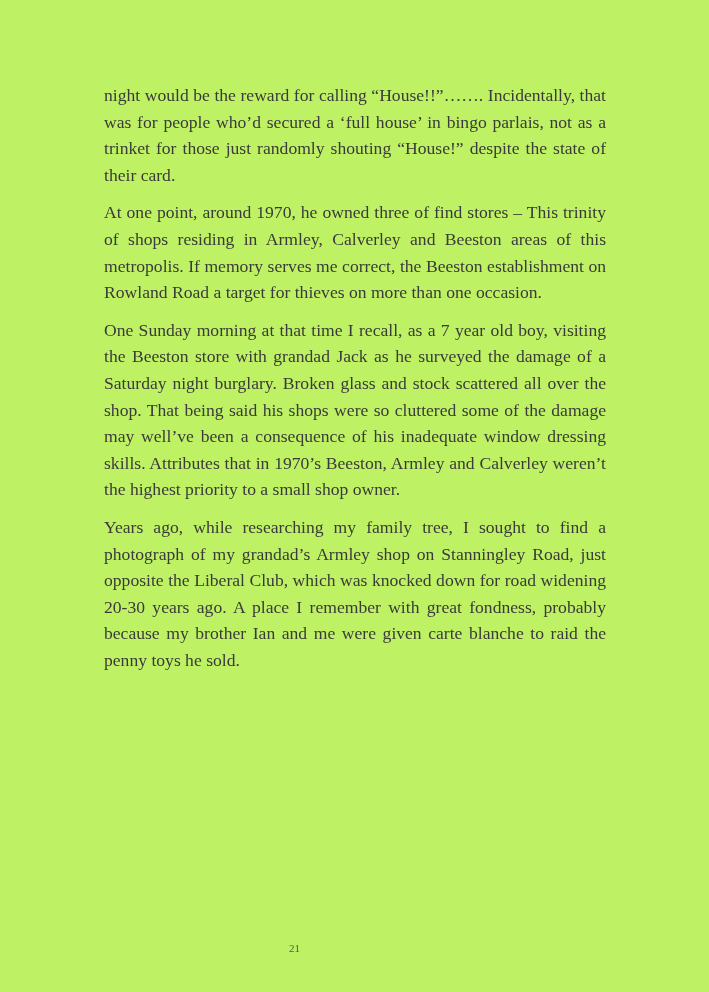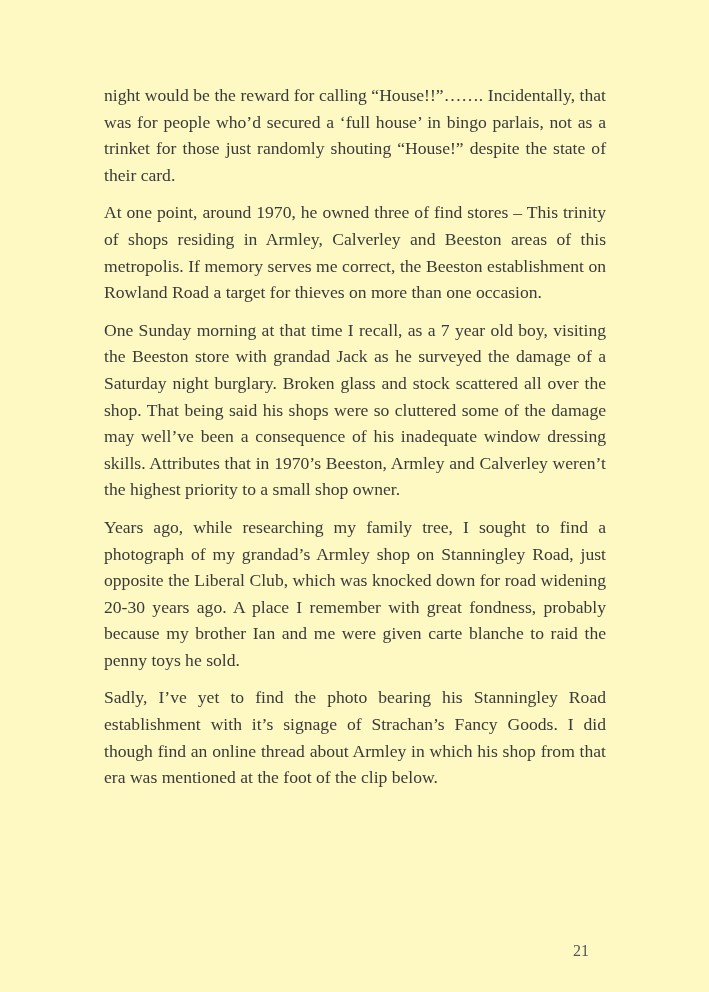--- a/index.html
+++ b/index.html
@@ -11,21 +11,21 @@
       width: 709px;
       height: 992px;
       position: relative;
       overflow: hidden;
     }
     .page {
       position: absolute;
       left: 0; top: 0;
       width: 709px;
       height: 992px;
-      background: #fef9c3;
+      background: #bef264;
     }
     .text-body {
       position: absolute;
       left: 104px;
       top: 82px;
       width: 502px;
       font-family: "Liberation Serif", serif;
       font-size: 17.6px;
       line-height: 26.6px;
       color: #3a3a3a;
@@ -34,31 +34,30 @@
     .text-body p {
       margin: 0 0 11px 0;
       text-align: justify;
       hyphens: none;
     }
     .page-number {
       position: absolute;
       left: 0;
       width: 589px;
       top: 942px;
-      text-align: right;
+      text-align: center;
       font-family: "Liberation Serif", serif;
-      font-size: 16px;
+      font-size: 11px;
       color: #555555;
     }
   </style>
 </head>
 <body>
 
 <div class="page">
   <div class="text-body">
     <p>night would be the reward for calling “House!!”……. Incidentally, that was for people who’d secured a ‘full house’ in bingo parlais, not as a trinket for those just randomly shouting “House!” despite the state of their card.</p>
     <p>At one point, around 1970, he owned three of find stores – This trinity of shops residing in Armley, Calverley and Beeston areas of this metropolis. If memory serves me correct, the Beeston establishment on Rowland Road a target for thieves on more than one occasion.</p>
     <p>One Sunday morning at that time I recall, as a 7 year old boy, visiting the Beeston store with grandad Jack as he surveyed the damage of a Saturday night burglary. Broken glass and stock scattered all over the shop. That being said his shops were so cluttered some of the damage may well’ve been a consequence of his inadequate window dressing skills. Attributes that in 1970’s Beeston, Armley and Calverley weren’t the highest priority to a small shop owner.</p>
     <p>Years ago, while researching my family tree, I sought to find a photograph of my grandad’s Armley shop on Stanningley Road, just opposite the Liberal Club, which was knocked down for road widening 20-30 years ago. A place I remember with great fondness, probably because my brother Ian and me were given carte blanche to raid the penny toys he sold.</p>
-    <p>Sadly, I’ve yet to find the photo bearing his Stanningley Road establishment with it’s signage of Strachan’s Fancy Goods. I did though find an online thread about Armley in which his shop from that era was mentioned at the foot of the clip below.</p>
   </div>
   <div class="page-number">21</div>
 </div>
 
 </body></html>

